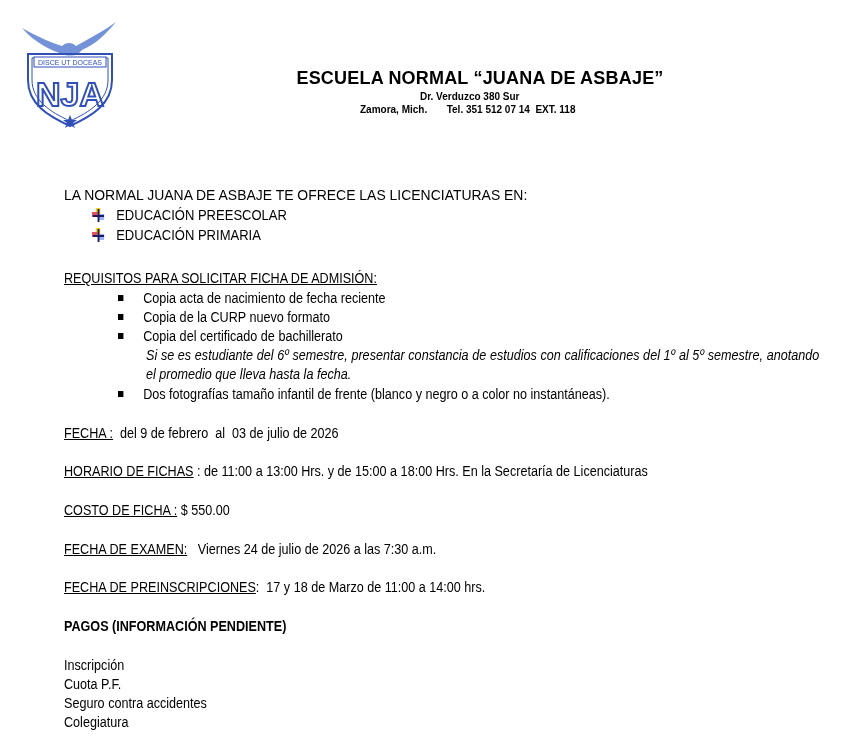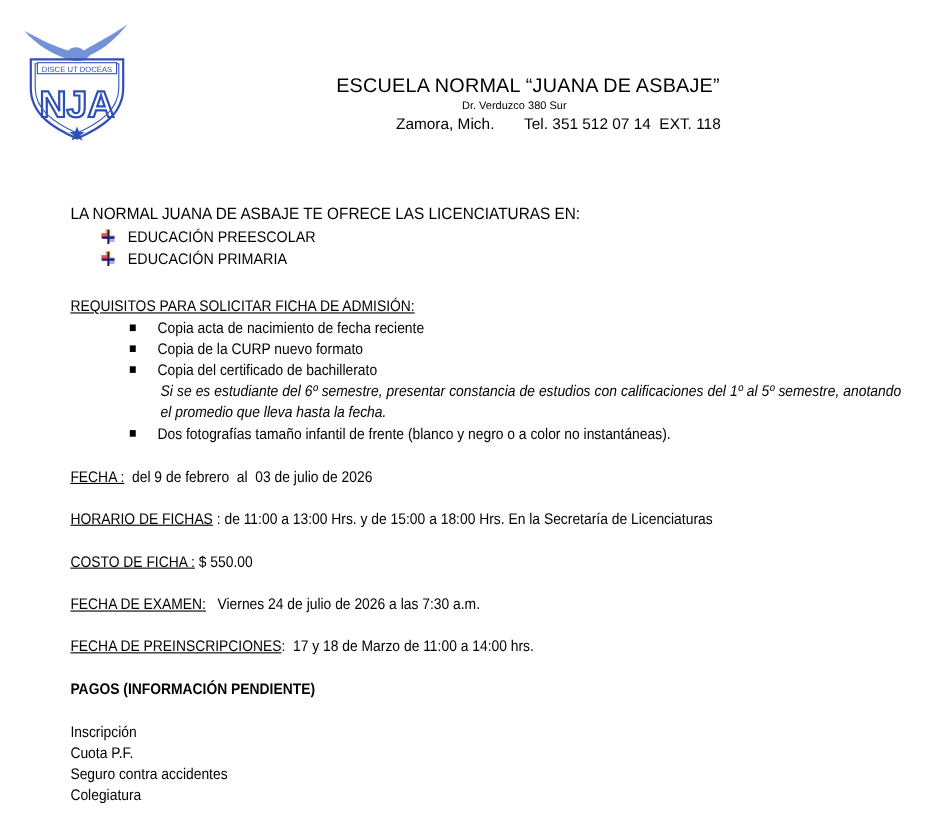--- a/index.html
+++ b/index.html
@@ -1,24 +1,24 @@
 <!DOCTYPE html>
 <html><head>
   <meta charset="utf-8">
   <style>
     html, body { margin: 0; padding: 0; background: #ffffff; }
     body {
       width: 842px; height: 751px; position: relative; overflow: hidden;
       font-family: "Liberation Sans", sans-serif; color: #000;
     }
     .logo { position: absolute; left: 20px; top: 20px; width: 100px; height: 110px; }
-    .header { position: absolute; left: 250px; width: 460px; text-align: center; }
-    .title { top: 68px; font-size: 18px; font-weight: normal; letter-spacing: 0.2px; }
+    .header { position: absolute; left: 250px; width: 460px; text-align: center; font-weight: bold; }
+    .title { top: 68px; font-size: 18px; font-weight: bold; letter-spacing: 0.2px; }
     .addr1 { top: 91px; font-size: 10px; left: 420px; width: 120px; text-align: left; }
-    .addr2 { top: 104px; font-size: 14px; left: 360px; width: 300px; text-align: left; white-space: pre; }
+    .addr2 { top: 104px; font-size: 10px; left: 360px; width: 300px; text-align: left; white-space: pre; }
     .abs { position: absolute; white-space: nowrap; }
     .intro { left: 64px; top: 186px; font-size: 15px; transform: scaleX(0.93); transform-origin: left; }
     .deg { left: 92px; font-size: 14px; display: flex; align-items: center; transform: scaleX(0.93); transform-origin: left; }
     .deg .bul { width: 14px; height: 14px; position: relative; margin-right: 12px; }
     .u { text-decoration: underline; }
     .line { left: 64px; font-size: 14px; transform: scaleX(0.9); transform-origin: left; }
     .req { left: 118px; font-size: 14px; display: flex; transform: scaleX(0.9); transform-origin: left; }
     .req .sq { width: 6px; height: 6px; background: #000; margin-top: 5px; margin-right: 22px; }
     .ital { left: 146px; width: 748px; font-size: 14px; font-style: italic; white-space: normal; line-height: 19px; text-align: justify; transform: scaleX(0.9); transform-origin: left; }
     .bold { font-weight: bold; }

